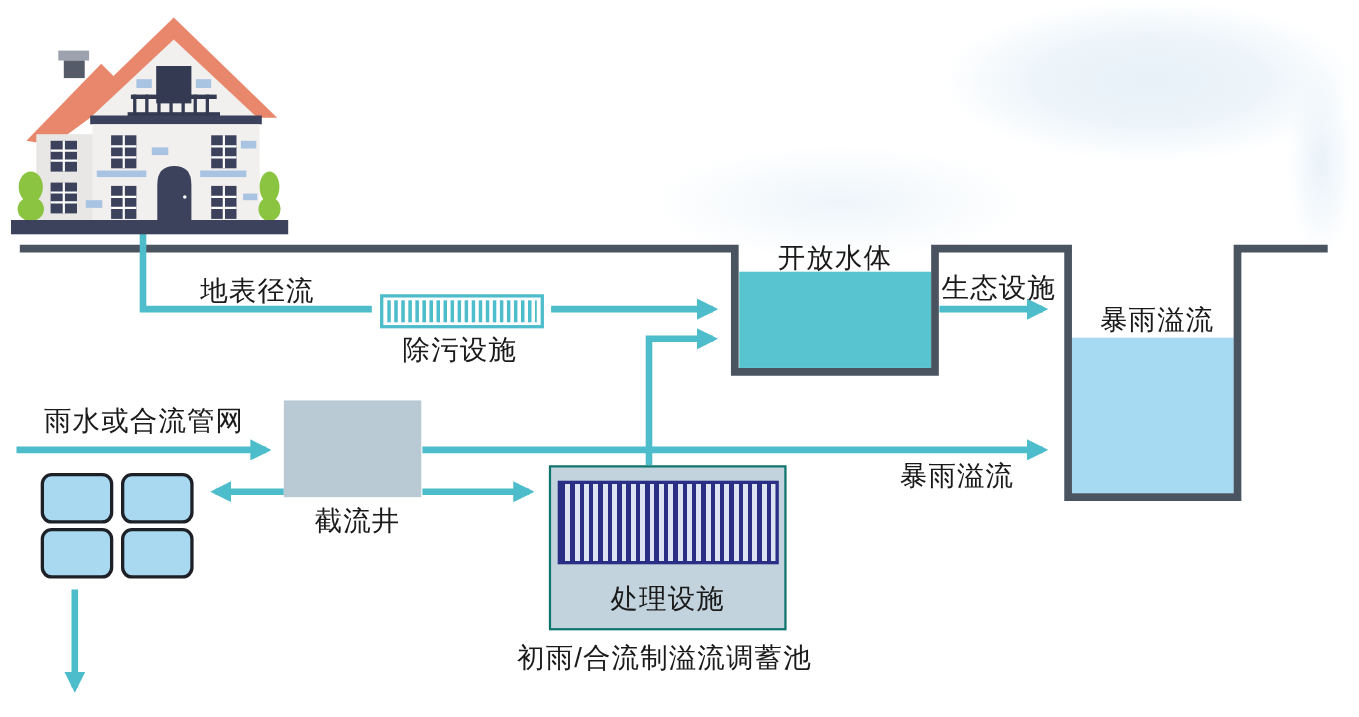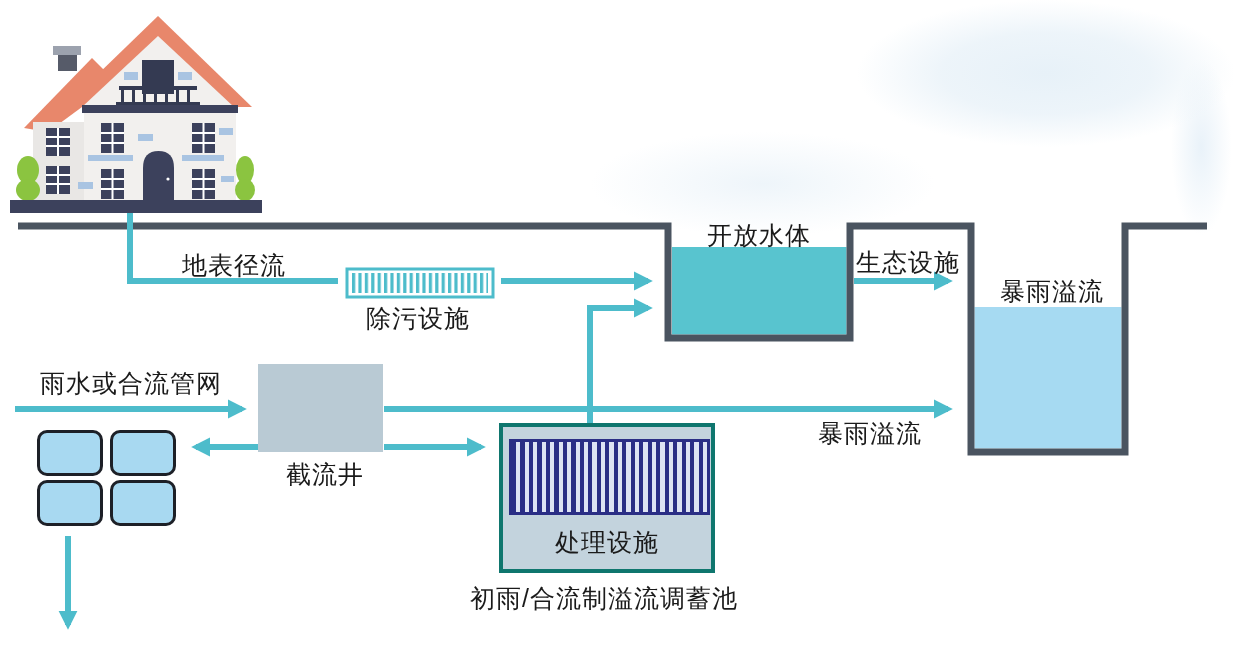--- a/index.html
+++ b/index.html
@@ -16,21 +16,21 @@
   }
   svg.canvas{position:absolute;left:0;top:0;z-index:1;}
   .lbl{
     position:absolute;z-index:4;font-size:25px;line-height:27px;font-weight:500;
     white-space:nowrap;transform:translateX(-50%);letter-spacing:1px;
   }
   .box{position:absolute;box-sizing:border-box;z-index:2;}
   .well{left:258px;top:364px;width:125px;height:88px;background:var(--well_fill);}
   .tank{
     left:499px;top:423px;width:216px;height:150px;
-    background:var(--tank_fill);border:4px solid #0f766e;
+    background:var(--tank_fill);border:2px solid #0f766e;
   }
   .tank-stripes{
     position:absolute;left:6px;top:12px;width:201px;height:76px;box-sizing:border-box;
     border:3px solid var(--tank_stripe);
     background:repeating-linear-gradient(to right, var(--tank_stripe) 0 4px, #dde3f3 4px 8.5px);
   }
   .tank-label{
     position:absolute;left:0;right:0;bottom:10px;text-align:center;
     font-size:25px;font-weight:500;letter-spacing:1px;
   }

